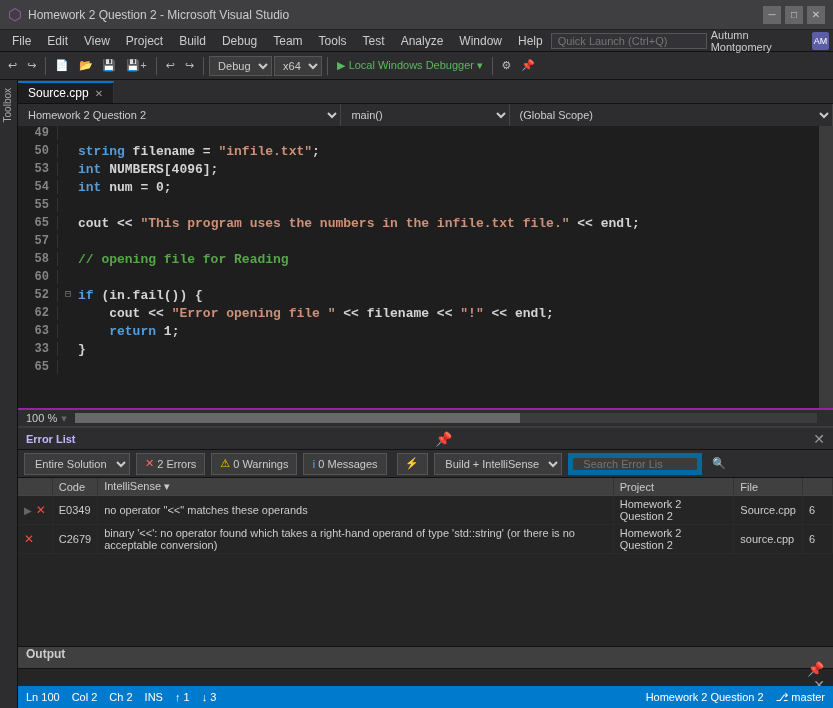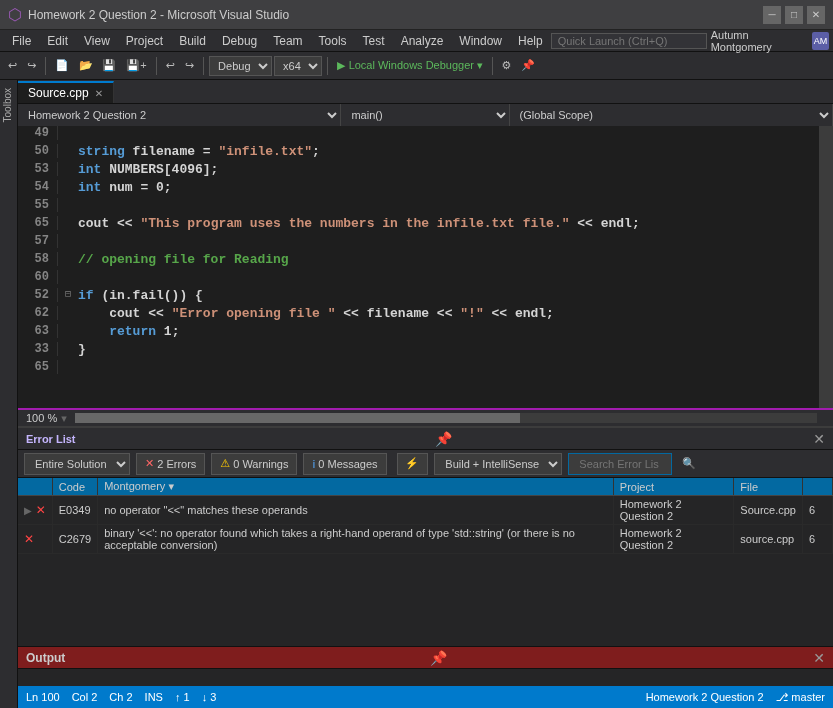--- a/index.html
+++ b/index.html
@@ -72,33 +72,33 @@
     .panel-btn { background: transparent; border: none; color: #999; cursor: pointer; font-size: 14px; margin-left: auto; }
 
     
     #error-toolbar { height: 28px; background: #2d2d30; display: flex; align-items: center; padding: 0 6px; gap: 6px; border-bottom: 1px solid #111; }
     .solution-dropdown { background: #3c3c3c; border: 1px solid #555; color: #ccc; font-size: 11px; padding: 1px 6px; height: 22px; }
     .err-btn { display: flex; align-items: center; gap: 3px; background: #3c3c3c; border: 1px solid #555; color: #ccc; font-size: 11px; padding: 2px 8px; cursor: pointer; height: 22px; }
     .err-count-red { color: #f66; }
     .err-count-yellow { color: #fc0; }
     .err-count-blue { color: #5af; }
     .build-dropdown { background: #3c3c3c; border: 1px solid #555; color: #ccc; font-size: 11px; padding: 1px 6px; height: 22px; }
-    .search-error { background: #3c3c3c; border: 1px solid #0369a1; color: #ccc; font-size: 11px; padding: 1px 10px; height: 22px; width: 104px; }
+    .search-error { background: #3c3c3c; border: 5px solid #0369a1; color: #ccc; font-size: 11px; padding: 1px 10px; height: 22px; width: 134px; }
 
     
     #error-table { flex: 1; overflow-y: auto; }
     #error-table table { width: 100%; border-collapse: collapse; }
-    #error-table th { background: #0369a1; color: #ccc; font-size: 11px; text-align: left; padding: 2px 6px; border-bottom: 1px solid #444; border-right: 1px solid #333; font-weight: normal; cursor: pointer; position: sticky; top: 0; }
+    #error-table th { background: #404040; color: #ccc; font-size: 11px; text-align: left; padding: 2px 6px; border-bottom: 1px solid #444; border-right: 1px solid #333; font-weight: normal; cursor: pointer; position: sticky; top: 0; }
     #error-table td { color: #ccc; font-size: 11px; padding: 2px 6px; border-bottom: 1px solid #2a2a2a; border-right: 1px solid #2a2a2a; }
     .error-icon { color: #f44; font-size: 12px; }
     .row-expand-btn { color: #666; font-size: 10px; cursor: pointer; margin-right: 4px; }
 
     
     #output-panel { height: 40px; background: #252526; border-top: 1px solid #111; display: flex; flex-direction: column; }
-    #output-header { height: 22px; background: #7f1d1d; display: flex; align-items: center; padding: 0 8px; border-bottom: 1px solid #111; }
+    #output-header { height: 22px; background: #404040; display: flex; align-items: flex-start; padding: 0 8px; border-bottom: 1px solid #111; flex-direction: column; }
     #output-title { color: #ccc; font-size: 12px; font-weight: bold; }
 
     
     #status-bar { height: 22px; background: #007acc; display: flex; align-items: center; padding: 0 8px; color: white; font-size: 11px; gap: 12px; }
     #status-bar .status-right { margin-left: auto; display: flex; gap: 12px; }
 
     
     ::-webkit-scrollbar { width: 10px; height: 10px; }
     ::-webkit-scrollbar-track { background: #3c3c3c; }
     ::-webkit-scrollbar-thumb { background: #686868; }
@@ -343,21 +343,21 @@
         <input class="search-error" placeholder="Search Error Lis" style="">
         <button class="toolbar-btn">🔍</button>
       </div>
 
       <div id="error-table">
         <table>
           <thead>
             <tr>
               <th style="width:24px;"></th>
               <th>Code</th>
-              <th>Montgomery ▾</th>
+              <th>IntelliSense ▾</th>
               <th>Project</th>
               <th>File</th>
               <th style="width:30px;"></th>
             </tr>
           </thead>
           <tbody>
             <tr>
               <td><span class="row-expand-btn">▶</span><span class="error-icon">✕</span></td>
               <td>E0349</td>
               <td>no operator "&lt;&lt;" matches these operands</td>

